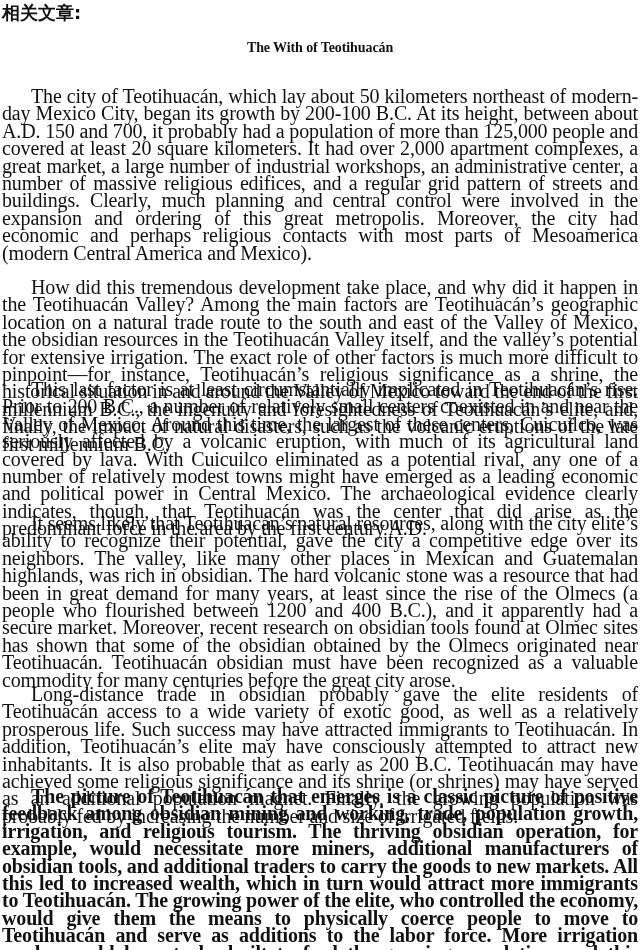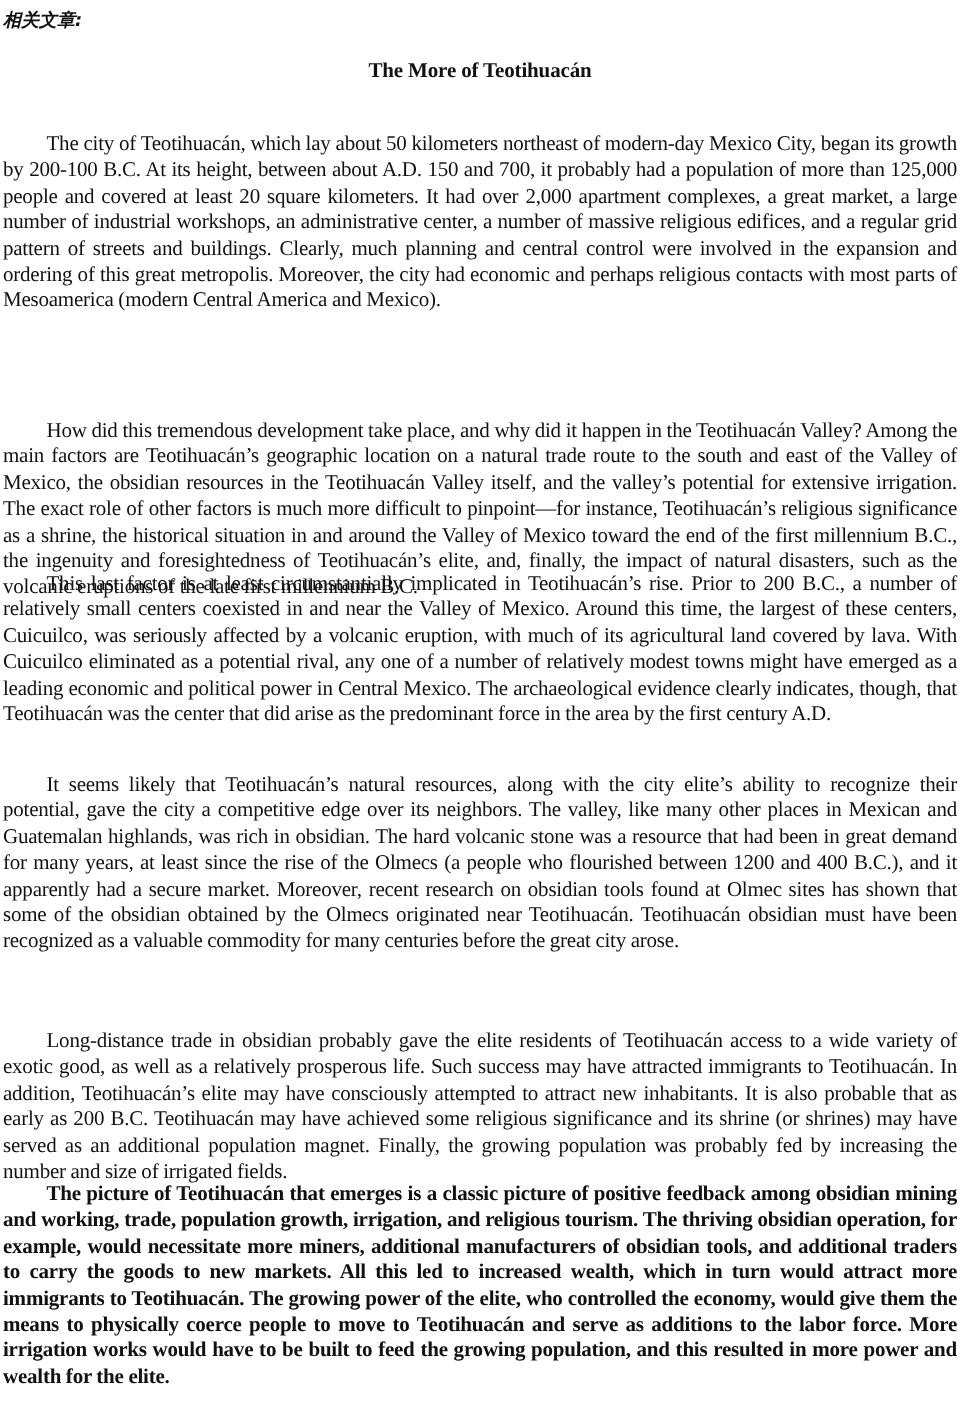--- a/index.html
+++ b/index.html
@@ -18,64 +18,63 @@
   .page {
     position: absolute;
     left: 2px;
     top: 0;
     width: 636px;
   }
   .section-label {
     position: absolute;
     left: 0;
     top: 4px;
-    font-size: 12px;
+    font-size: 18px;
     font-weight: bold;
     line-height: 18px;
     font-family: "DejaVu Sans", sans-serif;
     letter-spacing: 0px;
-    font-style: italic;
   }
   .title {
     position: absolute;
     left: 0;
     top: 39px;
     width: 636px;
     text-align: center;
     font-size: 14px;
     font-weight: bold;
     line-height: 18px;
     letter-spacing: -0.1px;
   }
   .para {
     position: absolute;
     left: 0;
     width: 636px;
     margin: 0;
-    font-size: 14px;
+    font-size: 20px;
     line-height: 17.4px;
     text-align: justify;
     text-indent: 29px;
     letter-spacing: -0.15px;
     word-spacing: -0.2px;
   }
   #p1 { top: 88px; }
   #p2 { top: 235px; margin-top: 44px; }
   #p3 { top: 381px; }
   #p4 { top: 515px; }
   #p5 { top: 638px; margin-top: 48px; }
   #p6 { top: 788px; font-weight: bold; }
 </style>
 </head>
 <body>
 
 <div class="page">
   <div class="section-label">相关文章:</div>
 
-  <div class="title">The More of Teotihuacán</div>
+  <div class="title">The With of Teotihuacán</div>
 
   <p class="para" id="p1">The city of Teotihuacán, which lay about 50 kilometers northeast of modern-day Mexico City, began its growth by 200-100 B.C. At its height, between about A.D. 150 and 700, it probably had a population of more than 125,000 people and covered at least 20 square kilometers. It had over 2,000 apartment complexes, a great market, a large number of industrial workshops, an administrative center, a number of massive religious edifices, and a regular grid pattern of streets and buildings. Clearly, much planning and central control were involved in the expansion and ordering of this great metropolis.  Moreover, the city had economic and perhaps religious contacts with most parts of Mesoamerica (modern Central America and Mexico).</p>
   <p class="para" id="p2">How did this tremendous development take place, and why did it happen in the Teotihuacán Valley? Among the main factors are Teotihuacán’s geographic location on a natural trade route to the south and east of the Valley of Mexico, the obsidian resources in the Teotihuacán Valley itself, and the valley’s potential for extensive irrigation. The exact role of other factors is much more difficult to pinpoint—for instance, Teotihuacán’s religious significance as a shrine, the historical situation in and around the Valley of Mexico toward the end of the first millennium B.C., the ingenuity and foresightedness of Teotihuacán’s elite, and, finally, the impact of natural disasters, such as the volcanic eruptions of the late first millennium B.C.</p>
   <p class="para" id="p3">This last factor is at least circumstantially implicated in Teotihuacán’s rise. Prior to 200 B.C., a number of relatively small centers coexisted in and near the Valley of Mexico. Around this time, the largest of these centers, Cuicuilco, was seriously affected by a volcanic eruption, with much of its agricultural land covered by lava. With Cuicuilco eliminated as a potential rival, any one of a number of relatively modest towns might have emerged as a leading economic and political power in Central Mexico. The archaeological evidence clearly indicates, though, that Teotihuacán was the center that did arise as the predominant force in the area by the first century A.D.</p>
   <p class="para" id="p4">It seems likely that Teotihuacán’s natural resources, along with the city elite’s ability to recognize their potential, gave the city a competitive edge over its neighbors. The valley, like many other places in Mexican and Guatemalan highlands, was rich in obsidian. The hard volcanic stone was a resource that had been in great demand for many years, at least since the rise of the Olmecs (a people who flourished between 1200 and 400 B.C.), and it apparently had a secure market. Moreover, recent research on obsidian tools found at Olmec sites has shown that some of the obsidian obtained by the Olmecs originated near Teotihuacán. Teotihuacán obsidian must have been recognized as a valuable commodity for many centuries before the great city arose.</p>
   <p class="para" id="p5">Long-distance trade in obsidian probably gave the elite residents of Teotihuacán access to a wide variety of exotic good, as well as a relatively prosperous life. Such success may have attracted immigrants to Teotihuacán. In addition, Teotihuacán’s elite may have consciously attempted to attract new inhabitants. It is also probable that as early as 200 B.C. Teotihuacán may have achieved some religious significance and its shrine (or shrines) may have served as an additional population magnet. Finally, the growing population was probably fed by increasing the number and size of irrigated fields.</p>
   <p class="para" id="p6">The picture of Teotihuacán that emerges is a classic picture of positive feedback among obsidian mining and working, trade, population growth, irrigation, and religious tourism. The thriving obsidian operation, for example, would necessitate more miners, additional manufacturers of obsidian tools, and additional traders to carry the goods to new markets. All this led to increased wealth, which in turn would attract more immigrants to Teotihuacán. The growing power of the elite, who controlled the economy, would give them the means to physically coerce people to move to Teotihuacán and serve as additions to the labor force. More irrigation works would have to be built to feed the growing population, and this resulted in more power and wealth for the elite.</p>
 </div>
 
 </body></html>

